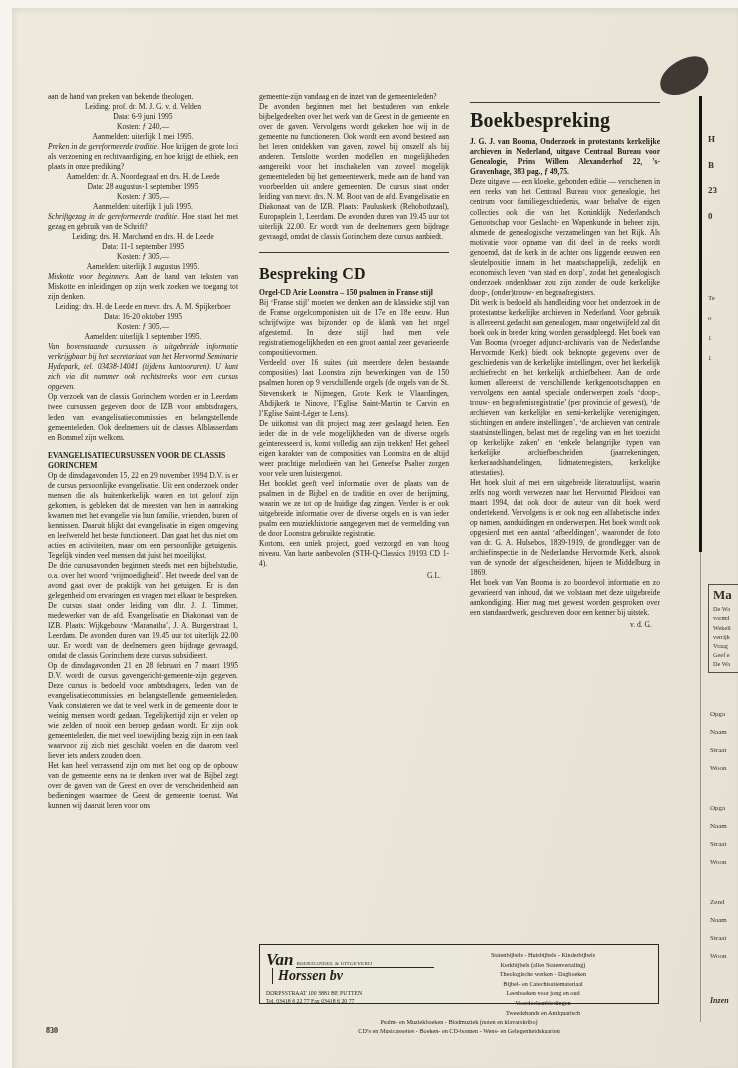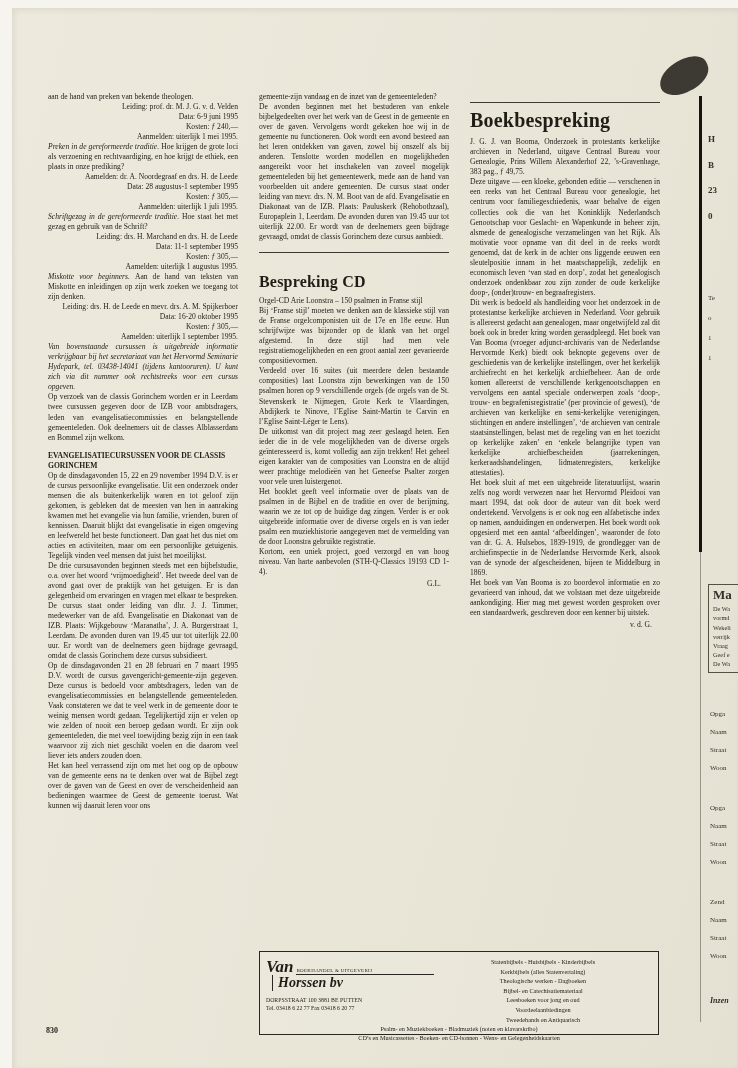--- a/index.html
+++ b/index.html
@@ -7,34 +7,34 @@
           font-family:"Liberation Serif","DejaVu Serif",serif;color:#201d18;}
   .paper{position:absolute;left:12px;top:8px;right:0;bottom:0;
          background:linear-gradient(105deg,#edeadd 0%,#e9e5d7 55%,#e5e1d2 100%);
          box-shadow:inset 2px 2px 6px rgba(0,0,0,0.08);}
   
   .col{position:absolute;font-size:7.6px;line-height:1.32;overflow:hidden;}
   .col1{left:36px;top:84px;width:190px;height:932px;}
   .col2{left:247px;top:84px;width:190px;height:846px;}
   .col3{left:458px;top:84px;width:190px;height:862px;}
   .para{margin:0;text-align:justify;}
-  .para.meta{text-align:right;}
+  .para.meta{text-align:center;}
   .para.note{font-style:italic;}
   .para.subhead{font-weight:bold;text-align:left;margin-top:8px;}
-  .para.bold{font-weight:normal;}
+  .para.bold{font-weight:bold;}
   .para.sig{text-align:right;padding-right:8px;margin-top:2px;}
   .para em{font-style:italic;}
   .section-rule{border:none;border-top:1px solid #3d3a32;margin:10px 0 4px 0;}
   .big-heading{font-weight:bold;margin:0 0 4px 0;letter-spacing:0.2px;}
   .h-boek{font-size:20px;}
-  .h-cd{font-size:16px;margin-top:18px;}
-  
-  .ad-box{position:absolute;left:247px;top:936px;width:400px;height:84px;
+  .h-cd{font-size:16px;margin-top:10px;}
+  
+  .ad-box{position:absolute;left:247px;top:936px;width:400px;height:60px;
           border:1.5px solid #2a2722;background:rgba(255,255,255,0.12);
-          display:flex;flex-direction:column;padding:4px 6px;box-sizing:border-box;margin-top:7px;}
+          display:flex;flex-direction:column;padding:4px 6px;box-sizing:border-box;}
   .ad-top{display:flex;flex:1;}
   .ad-logo{width:168px;display:flex;flex-direction:column;justify-content:flex-start;padding-top:2px;}
   .ad-logo-row1{display:flex;align-items:flex-end;}
   .ad-logo-van{font-style:italic;font-weight:bold;font-size:17px;line-height:1;}
   .ad-logo-tag{flex:1;font-size:5px;letter-spacing:0.3px;border-bottom:1px solid #2a2722;
                padding-bottom:1px;margin-left:3px;white-space:nowrap;overflow:hidden;}
   .ad-logo-row2{border-left:1px solid #2a2722;margin-left:6px;padding-left:5px;
                 font-style:italic;font-weight:bold;font-size:14px;line-height:1.15;}
   .ad-address{margin-top:5px;font-size:5.8px;line-height:1.4;}
   .ad-items{flex:1;text-align:center;font-size:6.2px;line-height:1.55;padding-top:1px;}

